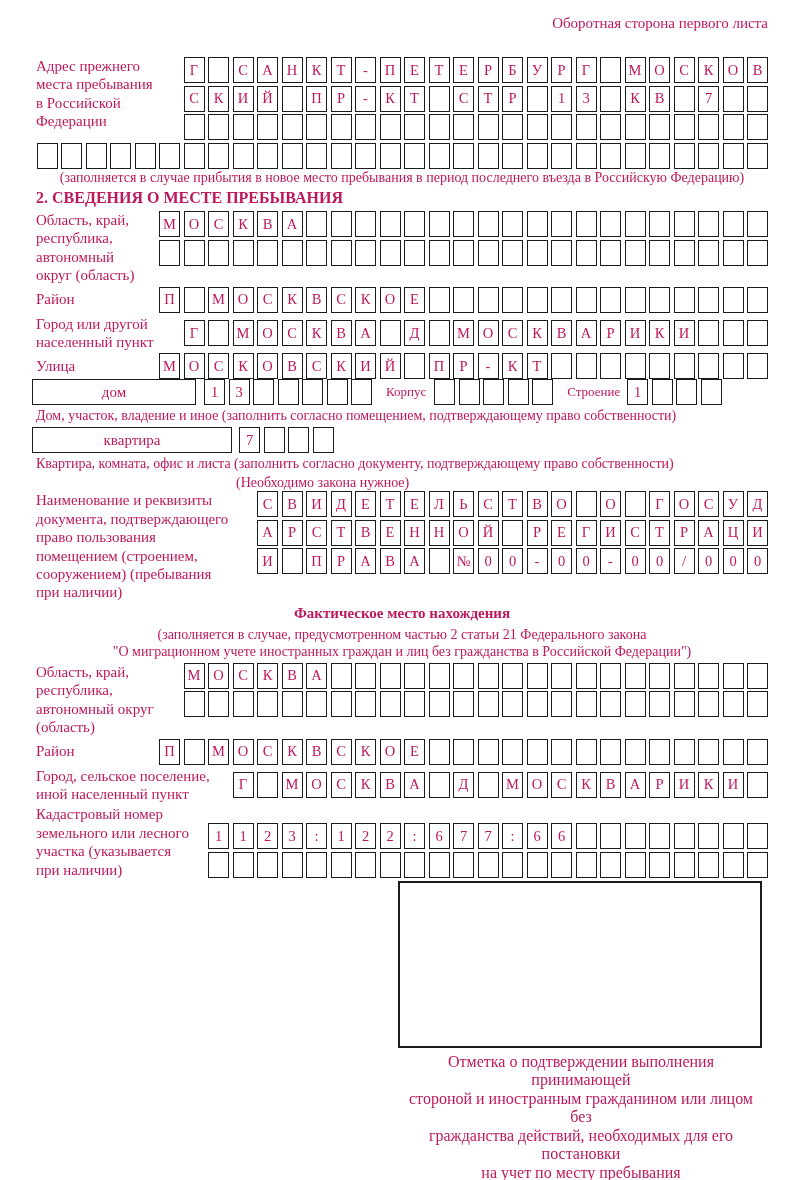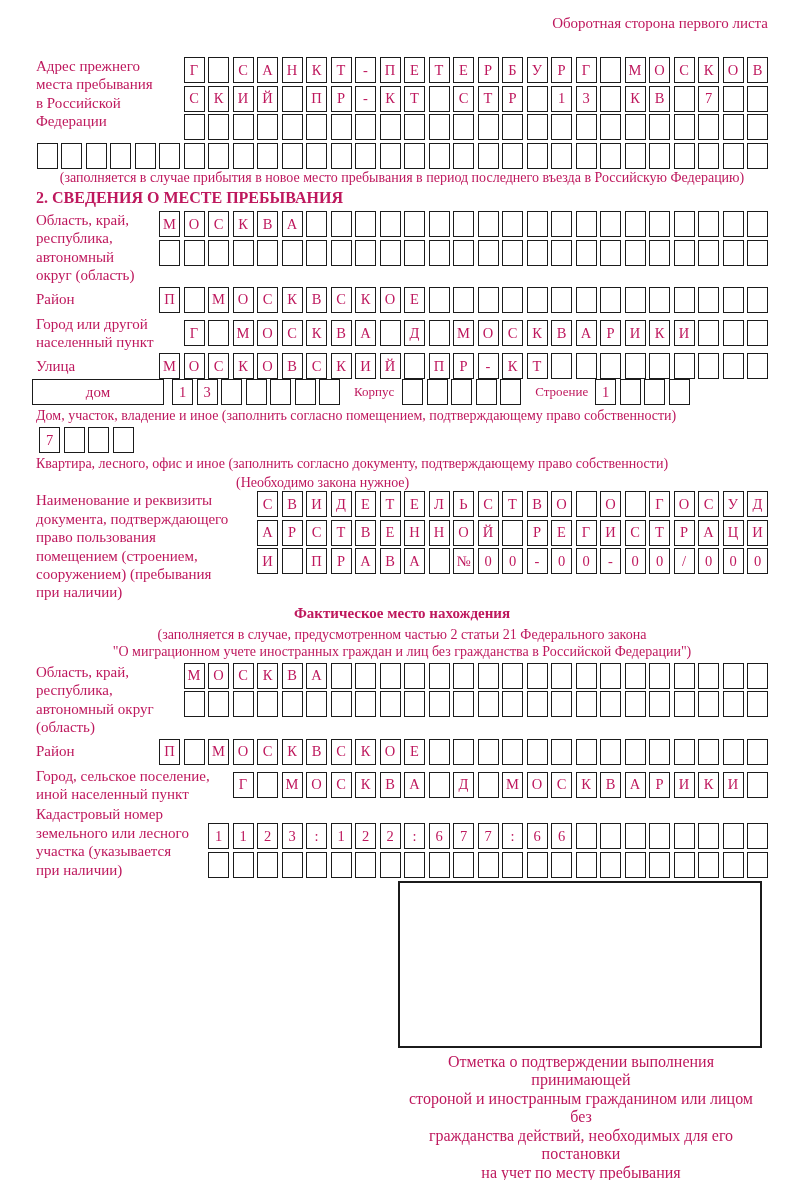--- a/index.html
+++ b/index.html
@@ -331,21 +331,21 @@
           <span class="cell"></span>
           <span class="cell"></span>
           <span class="cell"></span>
           <span class="cell"></span>
           <span class="cell"></span>
         </div>
       </div>
   </div>
 
   <div class="fieldrow center mt4" style="margin-left:-4px;">
-    <div class="labelbox" style="width:132px;">дом</div>
+    <div class="labelbox" style="width:164px;">дом</div>
     <div class="boxrow leftflow" style="margin-left:8px;">
         <span class="cell">1</span>
         <span class="cell">3</span>
         <span class="cell"></span>
         <span class="cell"></span>
         <span class="cell"></span>
         <span class="cell"></span>
         <span class="cell"></span>
       </div>
     <span class="inline-label" style="margin-left:14px;margin-right:8px;">Корпус</span>
@@ -360,28 +360,29 @@
     <div class="boxrow leftflow">
         <span class="cell">1</span>
         <span class="cell"></span>
         <span class="cell"></span>
         <span class="cell"></span>
       </div>
   </div>
   <div class="caption mt2">Дом, участок, владение и иное (заполнить согласно помещением, подтверждающему право собственности)</div>
 
   <div class="fieldrow center mt3" style="margin-left:-4px;">
+    <div class="labelbox" style="width:200px;">квартира</div>
     <div class="boxrow leftflow" style="margin-left:7px;">
         <span class="cell">7</span>
         <span class="cell"></span>
         <span class="cell"></span>
         <span class="cell"></span>
       </div>
   </div>
-  <div class="caption mt2">Квартира, лесного, офис и иное (заполнить согласно документу, подтверждающему право собственности)</div>
+  <div class="caption mt2">Квартира, комната, офис и листа (заполнить согласно документу, подтверждающему право собственности)</div>
 
   <div class="caption mt2" style="margin-left:200px;">(Необходимо закона нужное)</div>
 
   <div class="fieldrow mt4">
     <div class="lbl">Наименование и реквизиты
 документа, подтверждающего
 право пользования
 помещением (строением,
 сооружением) (пребывания
 при наличии)</div>

